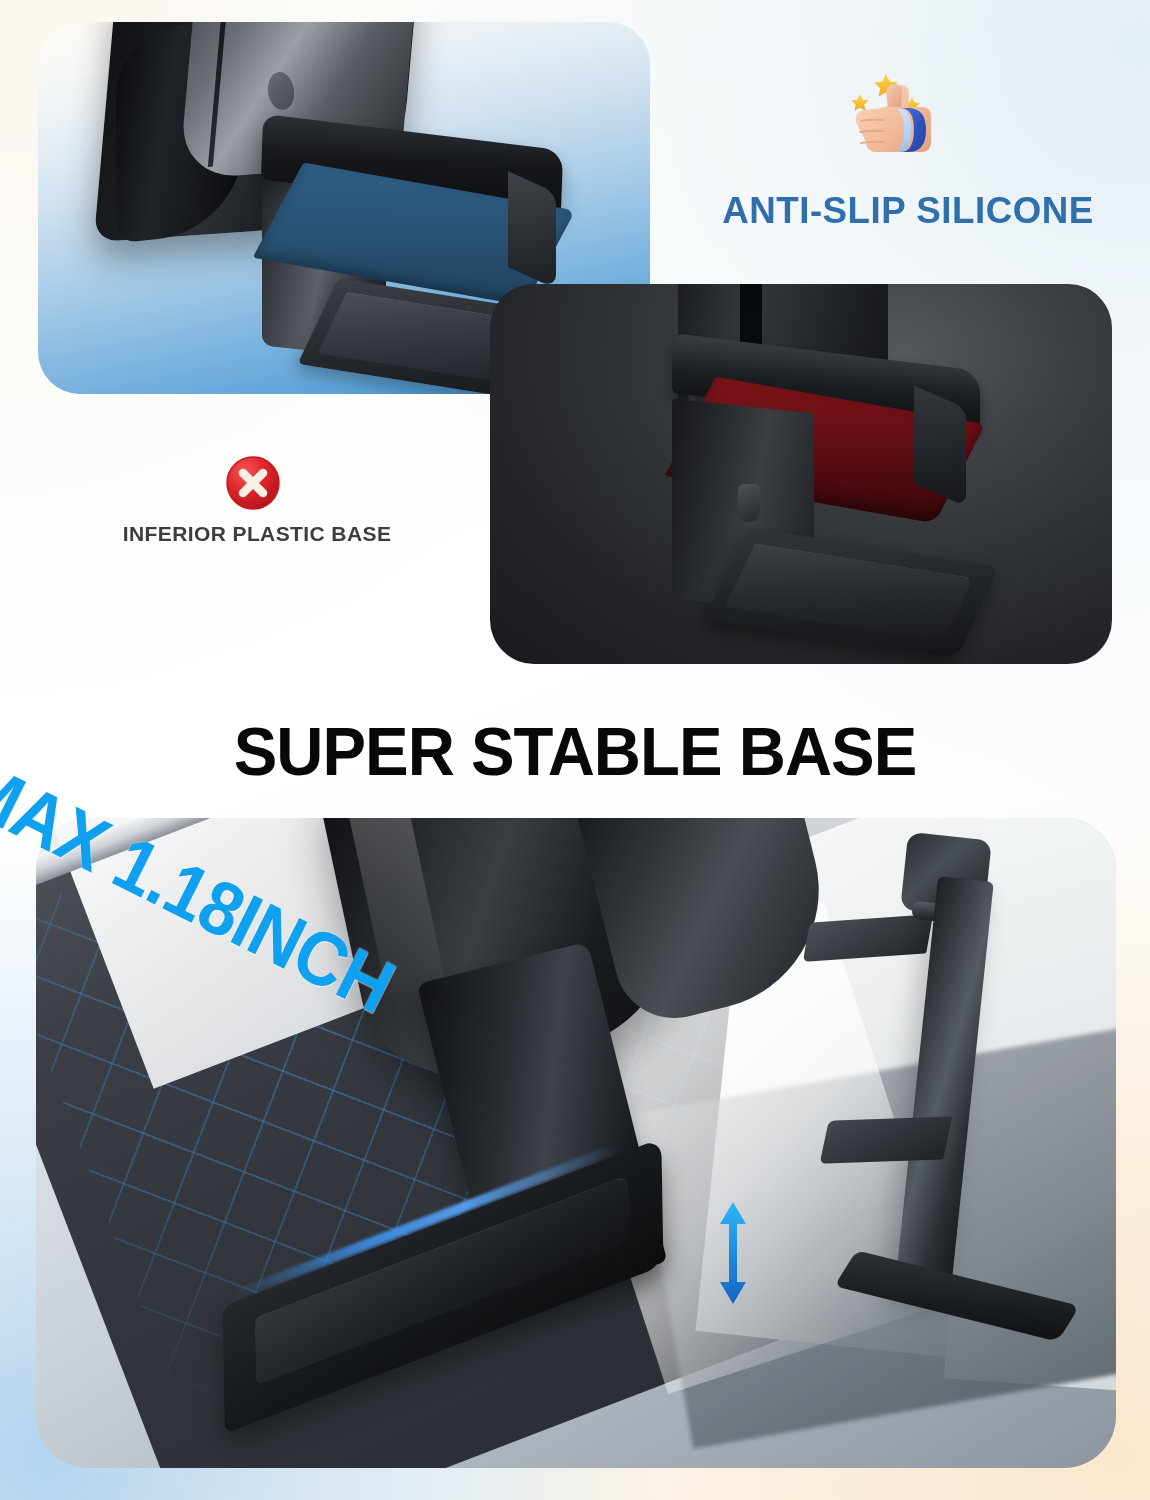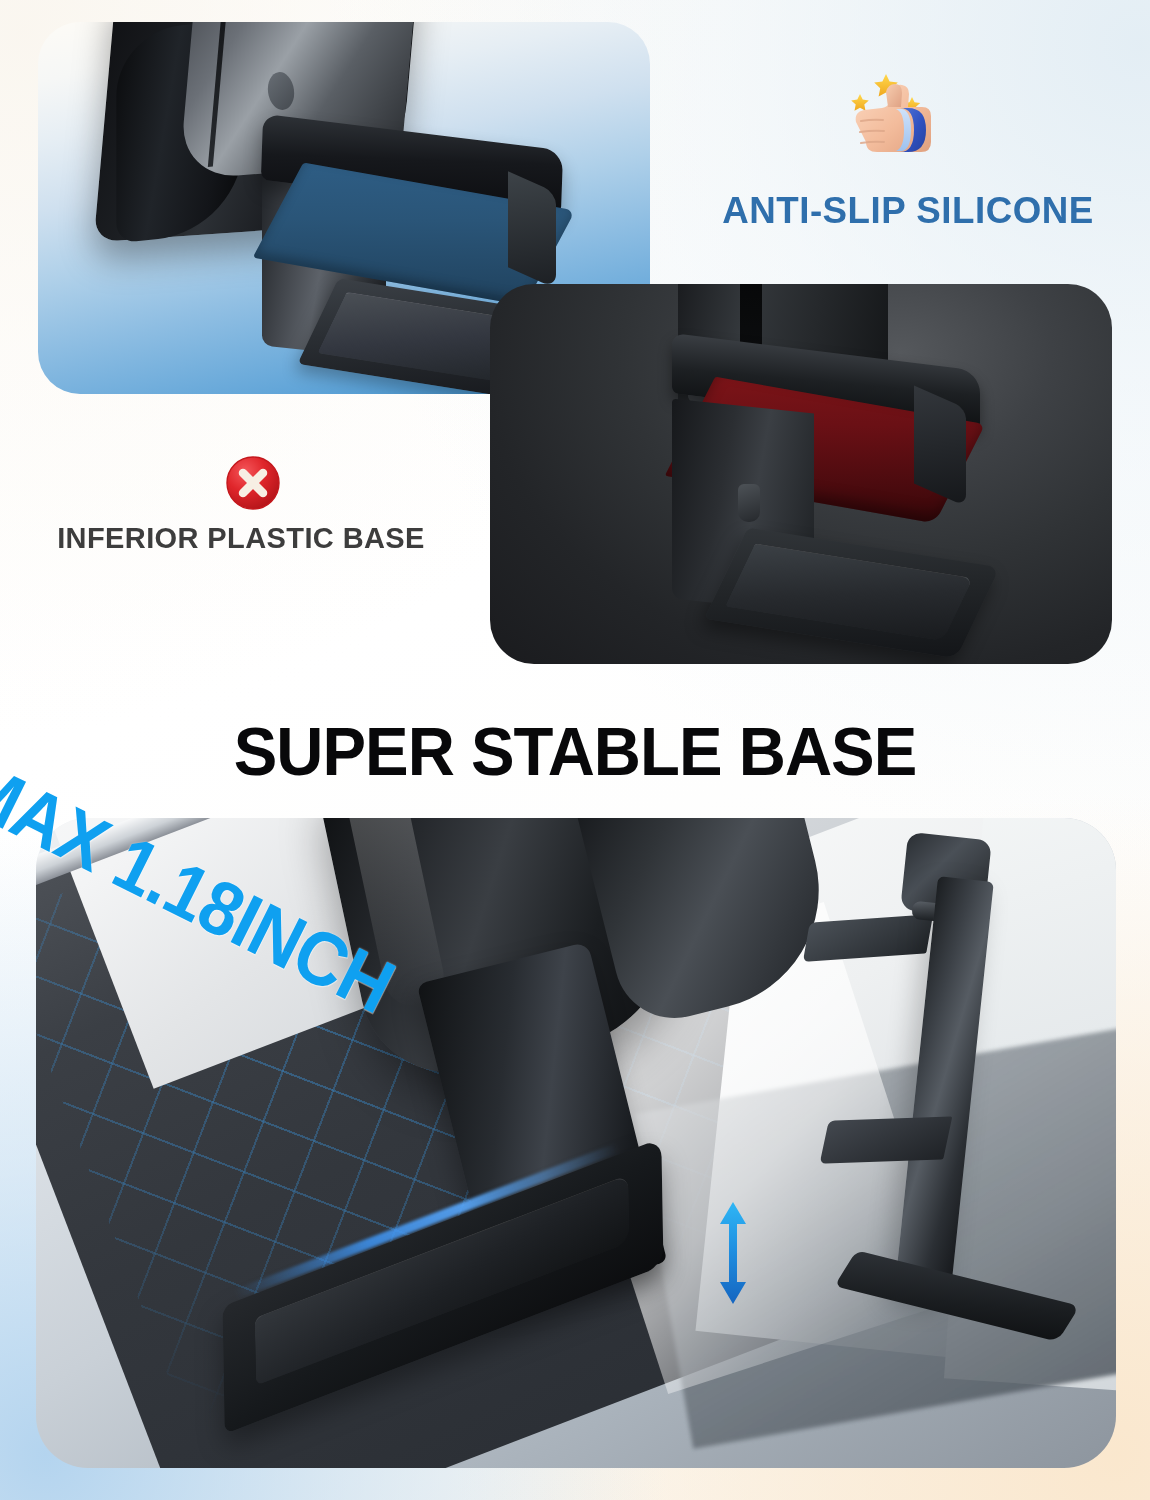--- a/index.html
+++ b/index.html
@@ -274,25 +274,25 @@
     left: 226px;
     top: 456px;
     width: 54px;
     height: 54px;
   }
   .x-icon svg { width: 54px; height: 54px; display: block; }
 
   
   .label-inferior {
     position: absolute;
-    left: 16px;
+    left: 32px;
     top: 522px;
     width: 450px;
     text-align: center;
-    font-size: 29px;
+    font-size: 21px;
     font-weight: 700;
     letter-spacing: 0.4px;
     color: #3d3d3d;
     white-space: nowrap;
   }
 
   
   .heading-main {
     position: absolute;
     left: 0;

